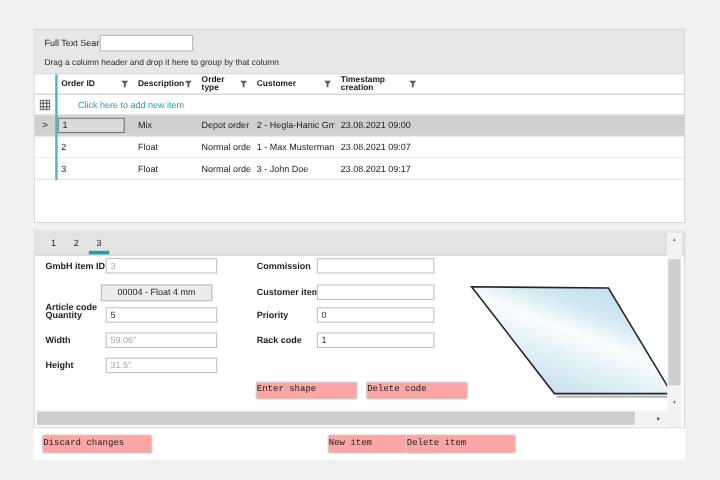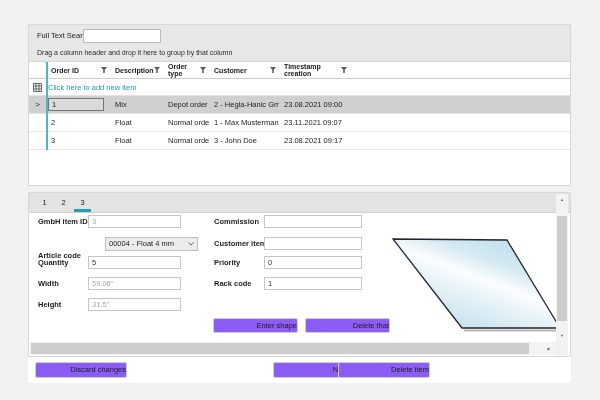--- a/index.html
+++ b/index.html
@@ -21,42 +21,42 @@
   .search-input { position:absolute; left:54px; top:4px; width:78px; height:14px; border:1px solid #bcbcbc; background:#fff; font-size:7.5px; padding:0 3px; font-family:"Liberation Sans",sans-serif; }
   .group-hint { position:absolute; left:8px; top:24px; font-size:7px; color:#2a2a2a; }
 
   .hdr-row { display:flex; height:17px; border-bottom:1px solid #cfcfcf; background:#fff; align-items:stretch; position:relative; }
   .hdr-cell { display:flex; align-items:center; justify-content:space-between; padding:0 3px 0 5px; font-weight:bold; font-size:7px; color:#1a1a1a; }
   .c-ind{width:17px;} .c-id{width:64px;} .c-desc{width:53px;} .c-type{width:46px;} .c-cust{width:70px;} .c-ts{width:71px;} .c-fill{flex:1;}
   .funnel { width:6px; height:6px; flex:none; }
   .accent-line { position:absolute; left:17px; top:37px; width:2px; height:88px; background:#4fb5c1; z-index:3; }
 
   .add-row { display:flex; height:17px; border-bottom:1px solid #e2e2e2; align-items:center; background:#fff; cursor:pointer; }
-  .add-label { color:#1f9fae; font-size:7.5px; padding-left:2px; }
+  .add-label { color:#1f9fae; font-size:7.5px; padding-left:19px; }
   .grid-icon { width:17px; display:flex; justify-content:center; align-items:center; }
 
   .data-row { display:flex; height:18px; border-bottom:1px solid #e6e6e6; align-items:center; font-size:7.5px; background:#fff; }
   .data-row.selected { background:#d0d0d0; }
   .cell { padding-left:5px; overflow:hidden; white-space:nowrap; }
   .row-marker { width:17px; text-align:center; font-size:8px; color:#222; padding:0; }
   .edit-cell { width:56px; height:13px; border:1px solid #767676; background:#dadada; line-height:12px; padding-left:3px; margin-left:2px; font-size:7.5px; }
 
   
   #detail-panel { left:28px; top:192px; width:543px; height:165px; }
   .tab-strip { height:20px; background:#e3e3e3; border-bottom:1px solid #d2d2d2; display:flex; padding-left:6px; }
   .tab { width:19px; text-align:center; line-height:19px; font-size:7.5px; color:#222; cursor:pointer; position:relative; }
   .tab.active::after { content:""; position:absolute; left:1px; right:1px; bottom:0; height:3px; background:#1f9fae; }
 
   .fld-label { position:absolute; font-size:7.5px; font-weight:bold; color:#1c1c1c; line-height:13px; }
   .fld-input { position:absolute; width:93px; height:13px; border:1px solid #c6c6c6; background:#fff; font-size:7.5px; padding:0 3px; font-family:"Liberation Sans",sans-serif; color:#333; }
   .fld-input.disabled { color:#a9a9a9; }
   .fld-input.r { width:98px; }
   .combo { position:absolute; width:93px; height:14px; background:#ececec; border:1px solid #c0c0c0; font-size:7.5px; line-height:12px; padding:0 3px; display:flex; justify-content:space-between; align-items:center; cursor:pointer; }
 
-  .btn { background:#8b5cf6; border:1px solid #cfcfcf; border-radius:2px; font-size:7.5px; color:#1d1d1d; text-align:right; cursor:pointer; font-family:Liberation Sans, sans-serif; }
+  .btn { background:#fca5a5; border:1px solid #cfcfcf; border-radius:2px; font-size:7.5px; color:#1d1d1d; text-align:left; cursor:pointer; font-family:Liberation Mono, monospace; }
   .shape-btn { position:absolute; width:85px; height:15px; line-height:13px; }
 
   
   .v-scroll { position:absolute; left:527px; top:1px; width:12px; height:147px; background:#f3f3f3; }
   .v-scroll .arrow { height:11px; display:flex; align-items:center; justify-content:center; font-size:4px; color:#6a6a6a; cursor:pointer; }
   .v-thumb { position:absolute; left:1px; top:22px; width:10px; height:105px; background:#cdcdcd; cursor:grab; }
   .v-scroll .arrow.down { position:absolute; bottom:0; left:0; right:0; }
   .h-scroll { position:absolute; left:1px; top:149px; width:526px; height:13px; background:#f3f3f3; }
   .h-thumb { position:absolute; left:1px; top:1px; width:498px; height:11px; background:#cdcdcd; cursor:grab; }
   .h-arrow { position:absolute; right:1px; top:0; width:12px; height:13px; display:flex; align-items:center; justify-content:center; font-size:4px; color:#6a6a6a; cursor:pointer; }
@@ -137,21 +137,21 @@
       <div class="cell c-ts">23.08.2021 09:00</div>
       <div class="cell c-fill"></div>
     </div>
 
     <div class="data-row">
       <div class="cell row-marker"></div>
       <div class="cell c-id">2</div>
       <div class="cell c-desc">Float</div>
       <div class="cell c-type">Normal order</div>
       <div class="cell c-cust">1 - Max Mustermann</div>
-      <div class="cell c-ts">23.11.2021 09:07</div>
+      <div class="cell c-ts">23.08.2021 09:07</div>
       <div class="cell c-fill"></div>
     </div>
 
     <div class="data-row">
       <div class="cell row-marker"></div>
       <div class="cell c-id">3</div>
       <div class="cell c-desc">Float</div>
       <div class="cell c-type">Normal order</div>
       <div class="cell c-cust">3 - John Doe</div>
       <div class="cell c-ts">23.08.2021 09:17</div>
@@ -163,21 +163,21 @@
     <div class="tab-strip">
       <div class="tab">1</div>
       <div class="tab">2</div>
       <div class="tab active">3</div>
     </div>
 
     <span class="fld-label" style="left:9px; top:22px;">GmbH item ID</span>
     <input class="fld-input disabled" style="left: 59px; top: 22px;" type="text" value="3">
 
     <span class="fld-label" style="left:9px; top:44px;margin-top:12px;">Article code</span>
-    <div class="combo" style="left:76px; top:44px;">
+    <div class="combo" style="left:55px; top:44px;flex-direction:column;">
       <span>00004 - Float 4 mm</span>
       <svg width="6" height="4" viewBox="0 0 6 4">
           <path d="M0.5 0.5 L3 3 L5.5 0.5" stroke="#555" stroke-width="0.9" fill="none"></path>
         </svg>
     </div>
 
     <span class="fld-label" style="left:9px; top:63px;">Quantity</span>
     <input class="fld-input" style="left: 59px; top: 63px;" type="text" value="5">
 
     <span class="fld-label" style="left:9px; top:84px;">Width</span>
@@ -192,21 +192,21 @@
     <span class="fld-label" style="left:185px; top:44px;">Customer item</span>
     <input class="fld-input r" style="left: 235px; top: 44px;" type="text" value="">
 
     <span class="fld-label" style="left:185px; top:63px;">Priority</span>
     <input class="fld-input r" style="left: 235px; top: 63px;" type="text" value="0">
 
     <span class="fld-label" style="left:185px; top:84px;text-align:center;">Rack code</span>
     <input class="fld-input r" style="left: 235px; top: 84px;" type="text" value="1">
 
     <button class="btn shape-btn" style="left:184px; top:125px;">Enter shape</button>
-    <button class="btn shape-btn" style="left:276px; top:125px;">Delete that</button>
+    <button class="btn shape-btn" style="left:276px; top:125px;">Delete code</button>
 
     <div class="shape-wrap">
       <svg width="176" height="104" viewBox="0 0 176 104">
         <defs>
           <linearGradient id="glass" x1="15%" y1="100%" x2="85%" y2="0%">
             <stop offset="0%" stop-color="#b9d9e8"></stop>
             <stop offset="42%" stop-color="#e9f4f9"></stop>
             <stop offset="55%" stop-color="#fbfdfe"></stop>
             <stop offset="72%" stop-color="#d4e9f2"></stop>
             <stop offset="100%" stop-color="#b9dcea"></stop>

